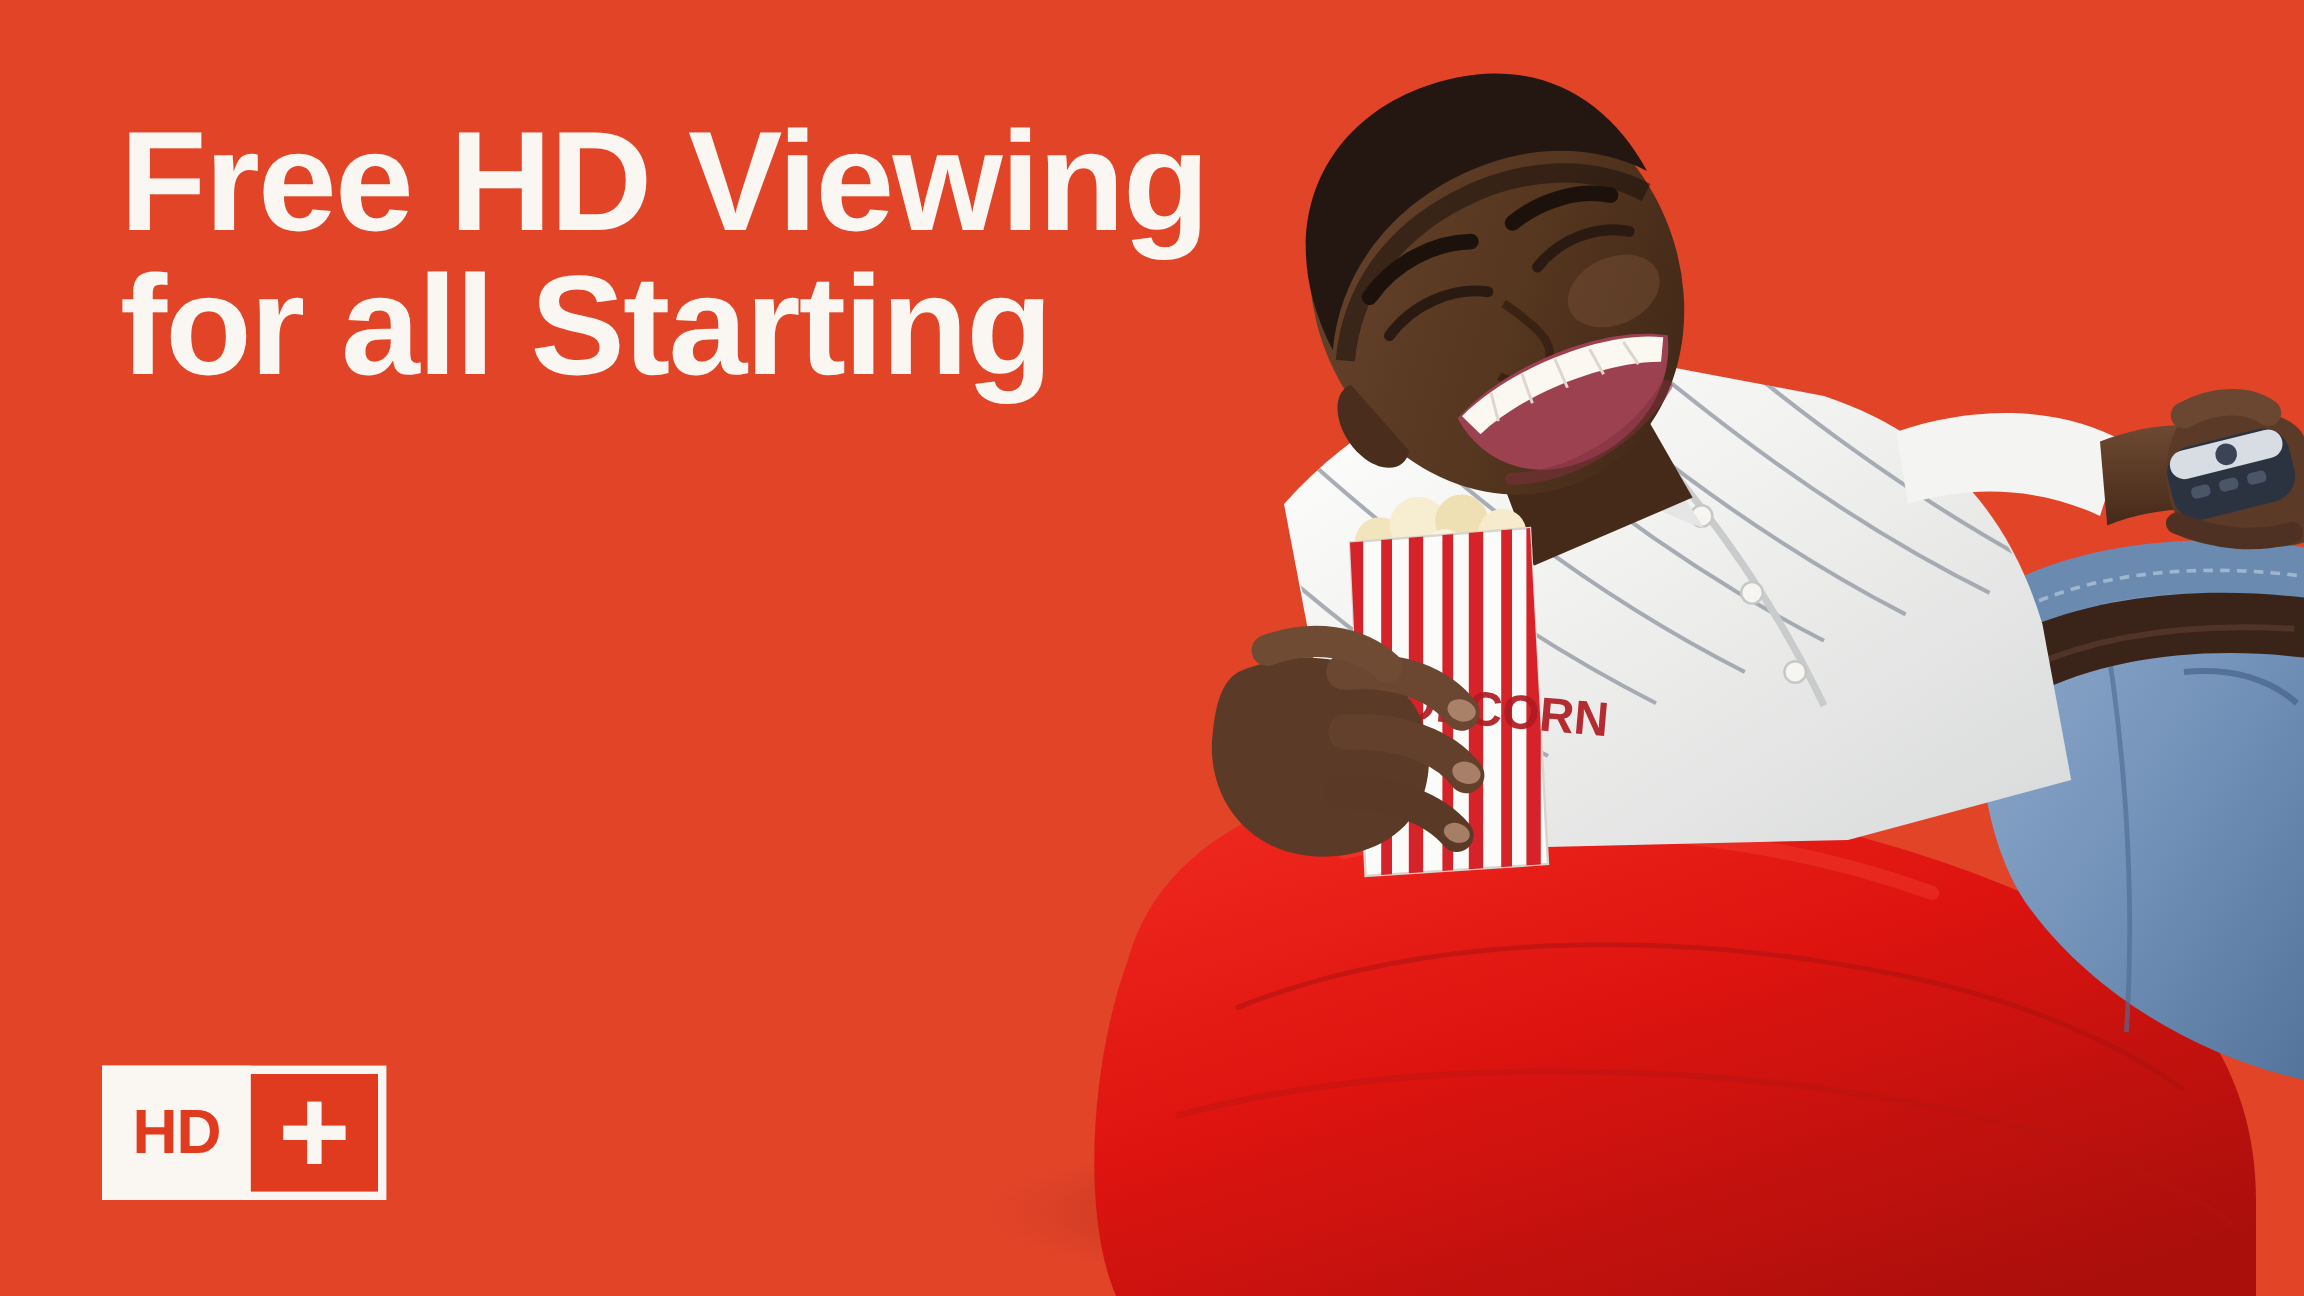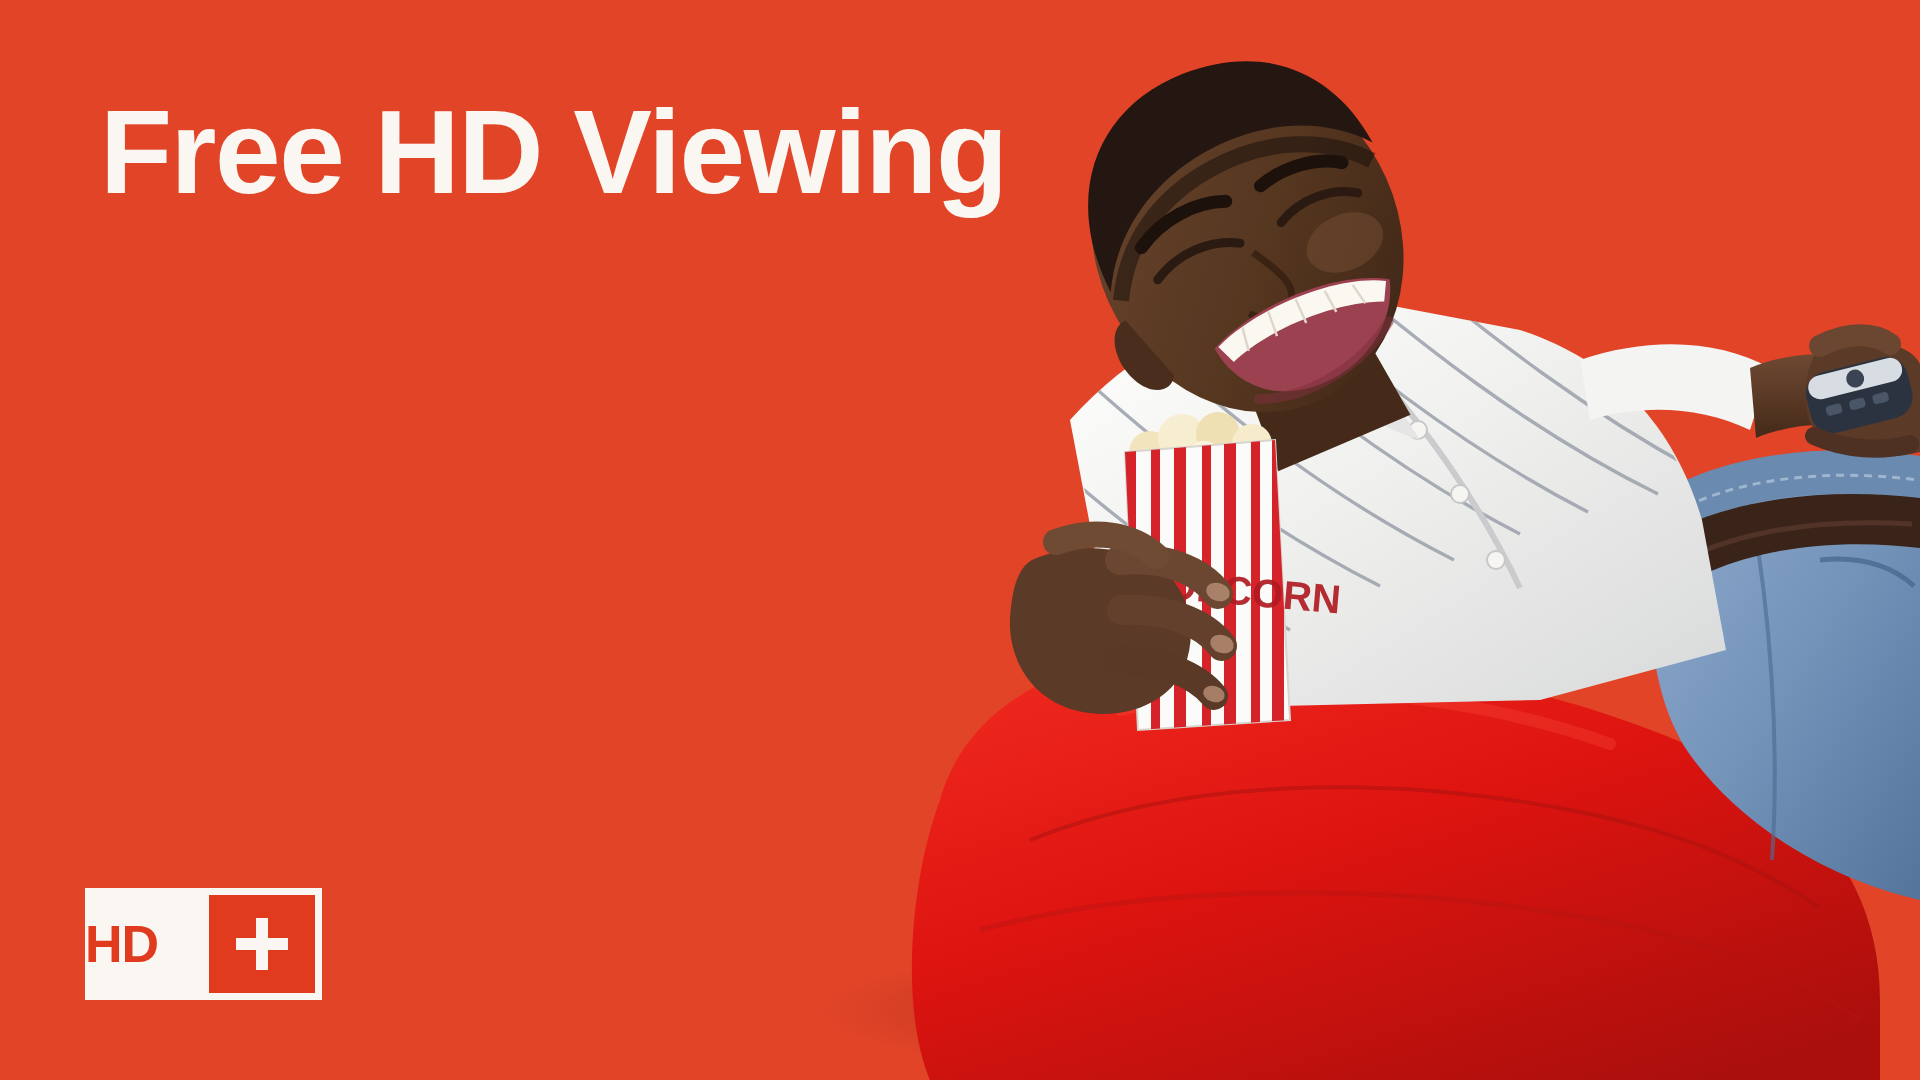--- a/index.html
+++ b/index.html
@@ -32,21 +32,21 @@
   #logo{
     position:absolute;left:85px;top:888px;
     width:237px;height:112px;
     background:#faf7f2;
     display:flex;align-items:stretch;
     z-index:40;
     box-sizing:border-box;
   }
   #logo .hd-part{
     flex:0 0 124px;
-    display:flex;align-items:center;justify-content:flex-start;
+    display:flex;align-items:center;justify-content:center;
     background:#faf7f2;
   }
   #logo .hd-text{
     color:#e03a1f;
     font-size:52px;font-weight:700;letter-spacing:-1px;
     line-height:1;
     font-family:"Liberation Sans","DejaVu Sans",sans-serif;
   }
   #logo .plus-part{
     flex:1 1 auto;margin:7px 7px 7px 0;
@@ -256,20 +256,21 @@
           <ellipse cx="398" cy="592" rx="12" ry="9" transform="rotate(18 398 592)"></ellipse>
           <ellipse cx="402" cy="644" rx="12" ry="9" transform="rotate(18 402 644)"></ellipse>
           <ellipse cx="394" cy="694" rx="11" ry="8" transform="rotate(18 394 694)"></ellipse>
         </g>
       </g>
     </svg>
   </div>
 
   <div id="headline">
     <span class="line">Free HD Viewing</span>
+    <span class="line">for all Starting</span>
   </div>
 
   <div id="logo">
     <div class="hd-part">
       <span class="hd-text">HD</span>
     </div>
     <div class="plus-part">
       <span class="plus-glyph"></span>
     </div>
   </div>

